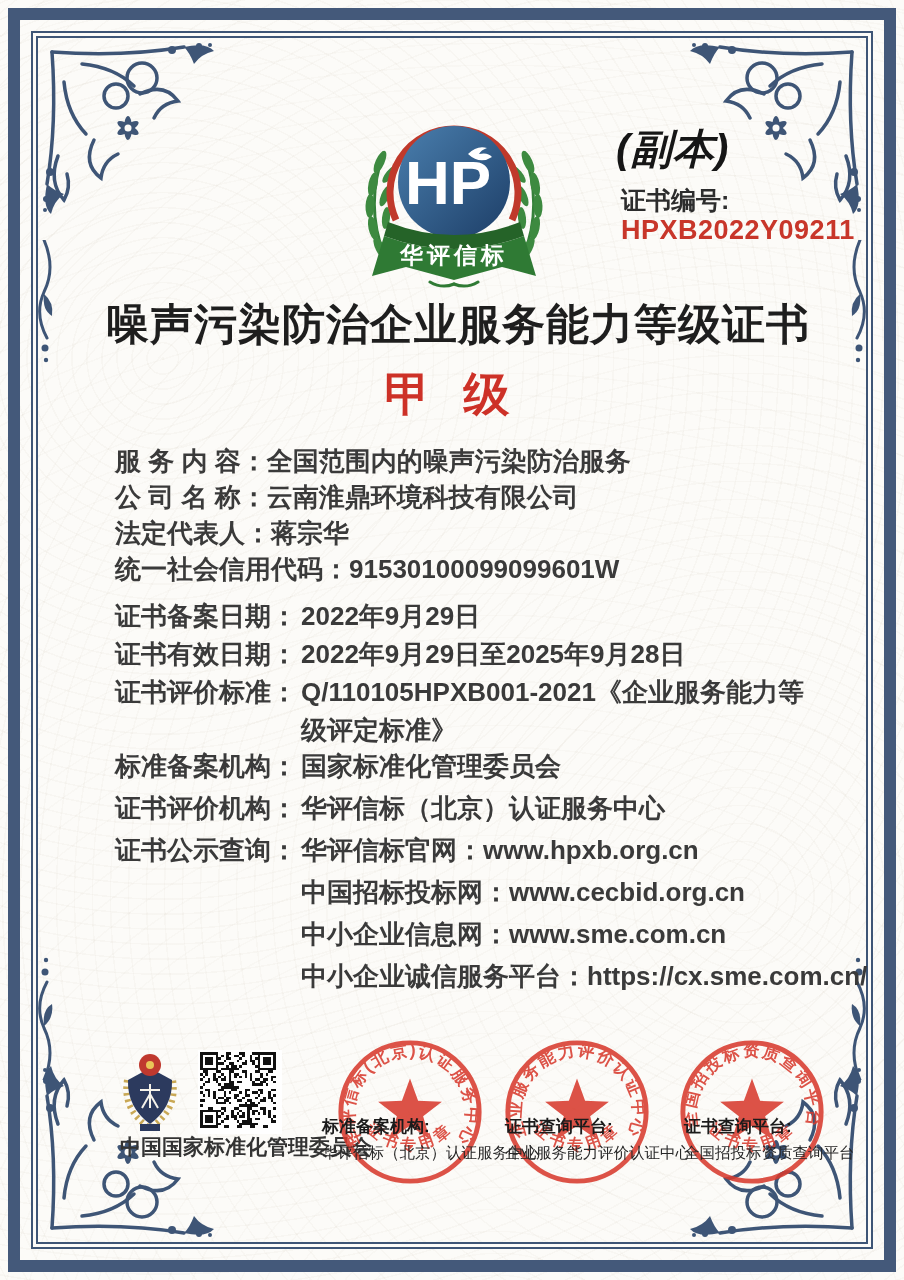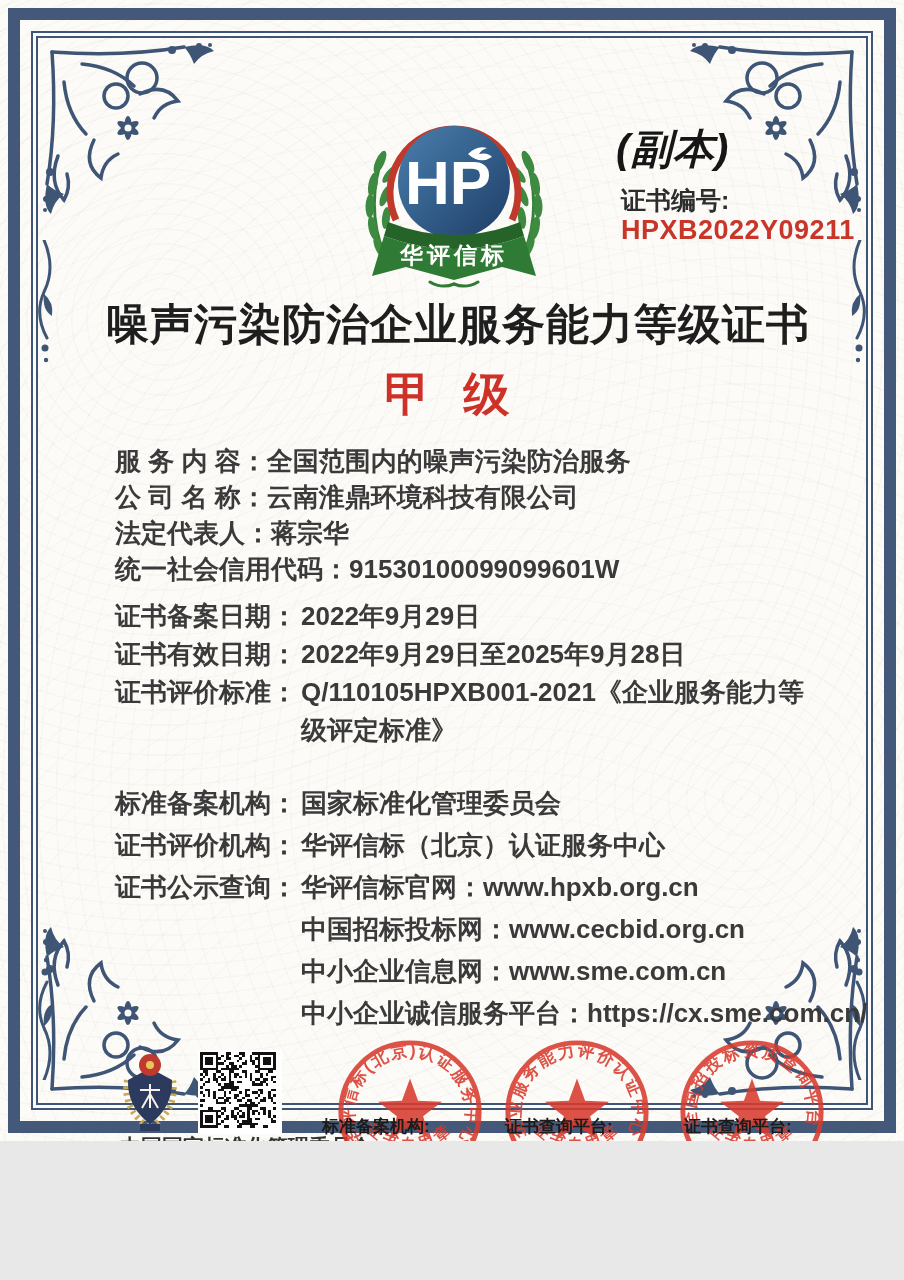--- a/index.html
+++ b/index.html
@@ -1,16 +1,16 @@
 <!DOCTYPE html>
 <html><head>
 <meta charset="utf-8">
 <style>
   html,body{margin:0;padding:0;background:#e8e8e8;}
-  .page{position:relative;width:904px;height:1141px;margin:0 auto;overflow:hidden;
+  .page{position:relative;width:904px;height:1280px;margin:0 auto;overflow:hidden;
     font-family:"Liberation Sans","DejaVu Sans",sans-serif;color:#2f2f2f;
     background-color:#fcfbf8;
     background-image:
       repeating-radial-gradient(circle at 18% 28%, rgba(175,160,135,0.055) 0 1.5px, transparent 1.5px 15px),
       repeating-radial-gradient(circle at 82% 70%, rgba(175,160,135,0.05) 0 1.5px, transparent 1.5px 18px),
       repeating-radial-gradient(circle at 55% 110%, rgba(175,160,135,0.045) 0 1.5px, transparent 1.5px 22px);}
   .frame-outer{position:absolute;inset:8px;border:12px solid #44597a;pointer-events:none;}
   .frame-inner{position:absolute;inset:31px;border:2px solid #3e5576;
     box-shadow:inset 0 0 0 3px #fcfbf8, inset 0 0 0 5px #3e5576;pointer-events:none;}
   .corner{position:absolute;width:188px;height:188px;pointer-events:none;}
@@ -33,21 +33,21 @@
     font-size:43px;font-weight:800;color:#1e1e1e;letter-spacing:1px;padding-left:12px;}
   .grade{position:absolute;left:0;right:0;top:364px;text-align:center;
     font-size:46px;font-weight:800;color:#cd3127;letter-spacing:10px;}
 
   .block{position:absolute;left:115px;font-size:26px;font-weight:600;color:#3a3a3a;}
   .block .row{display:flex;align-items:flex-start;}
   .info-block{top:443px;}
   .info-block .row{line-height:36px;}
   .date-block{top:597px;}
   .date-block .row{line-height:38px;}
-  .org-block{top:788px;}
+  .org-block{top:751px;}
   .org-block .row{line-height:30px;margin-bottom:12px;}
   .lbl{white-space:nowrap;}
   .lblw{flex:none;width:186px;white-space:nowrap;}
   .date-block .val{max-width:525px;}
   .val{display:block;}
 
   .footer-caption{position:absolute;left:96px;top:1133px;width:300px;text-align:center;
     font-size:21px;font-weight:700;color:#333;}
   .emblem{position:absolute;left:120px;top:1052px;width:60px;height:86px;}
   .qr{position:absolute;left:198px;top:1050px;width:80px;height:80px;background:#fff;padding:2px;}

